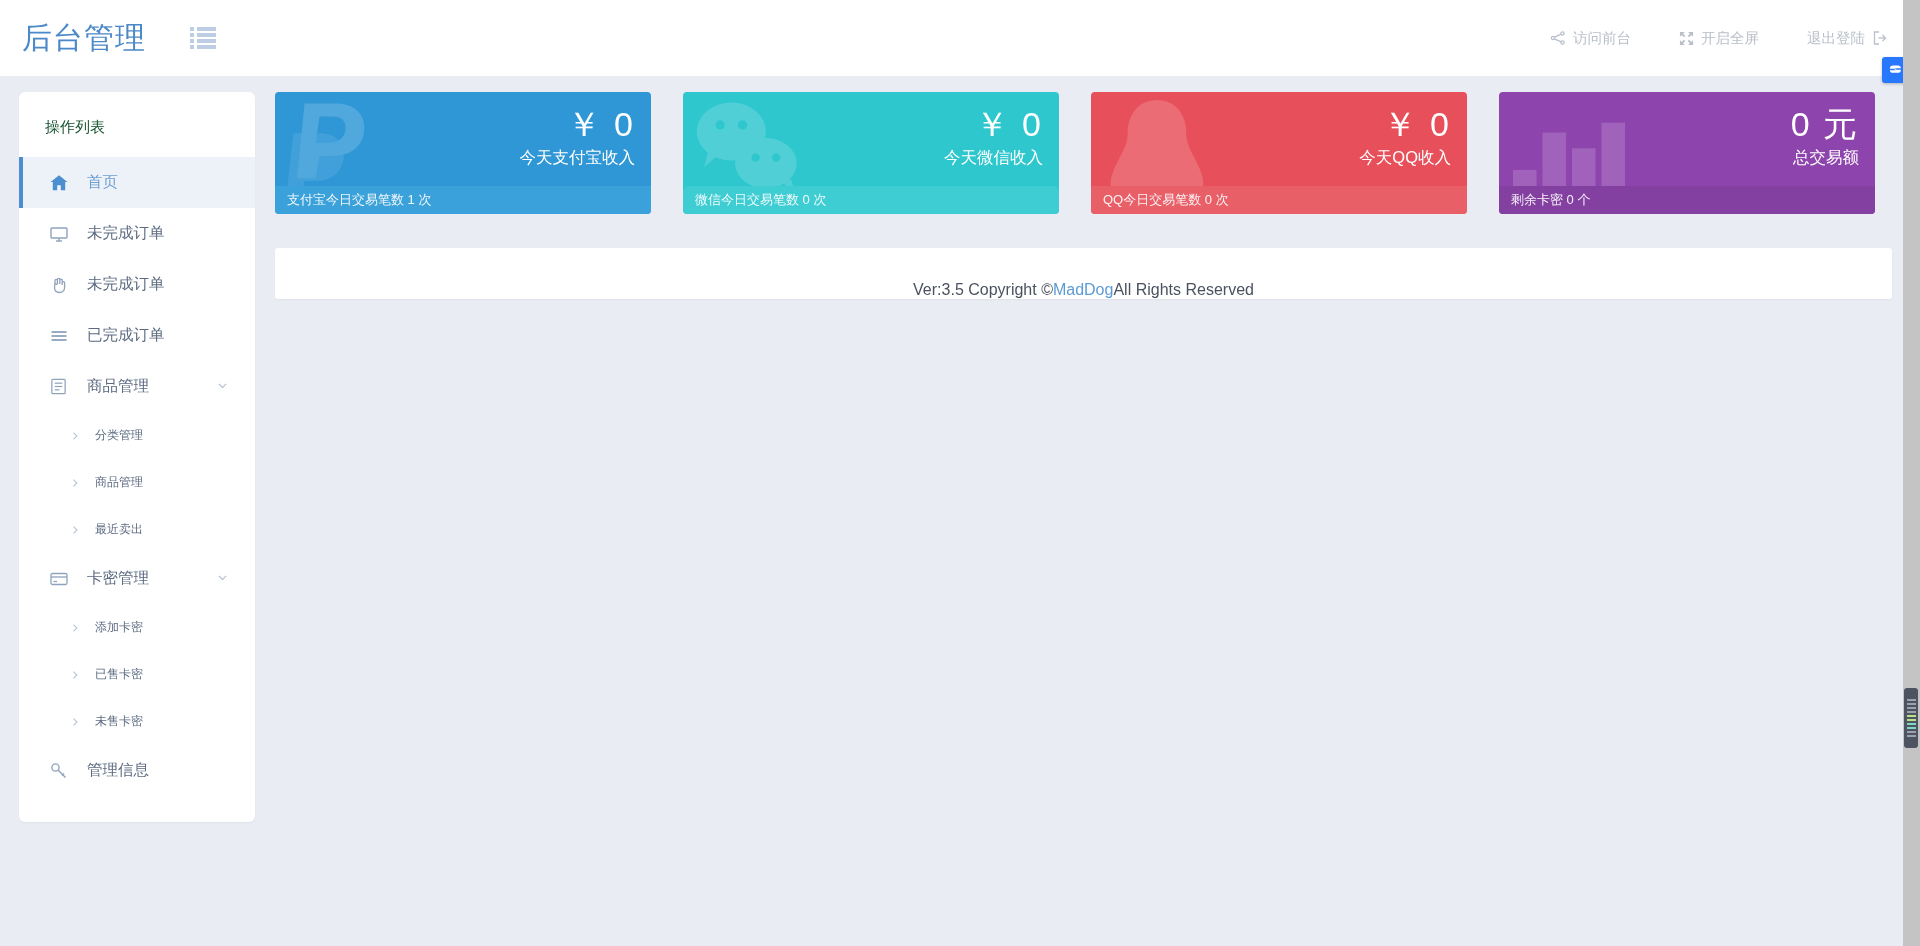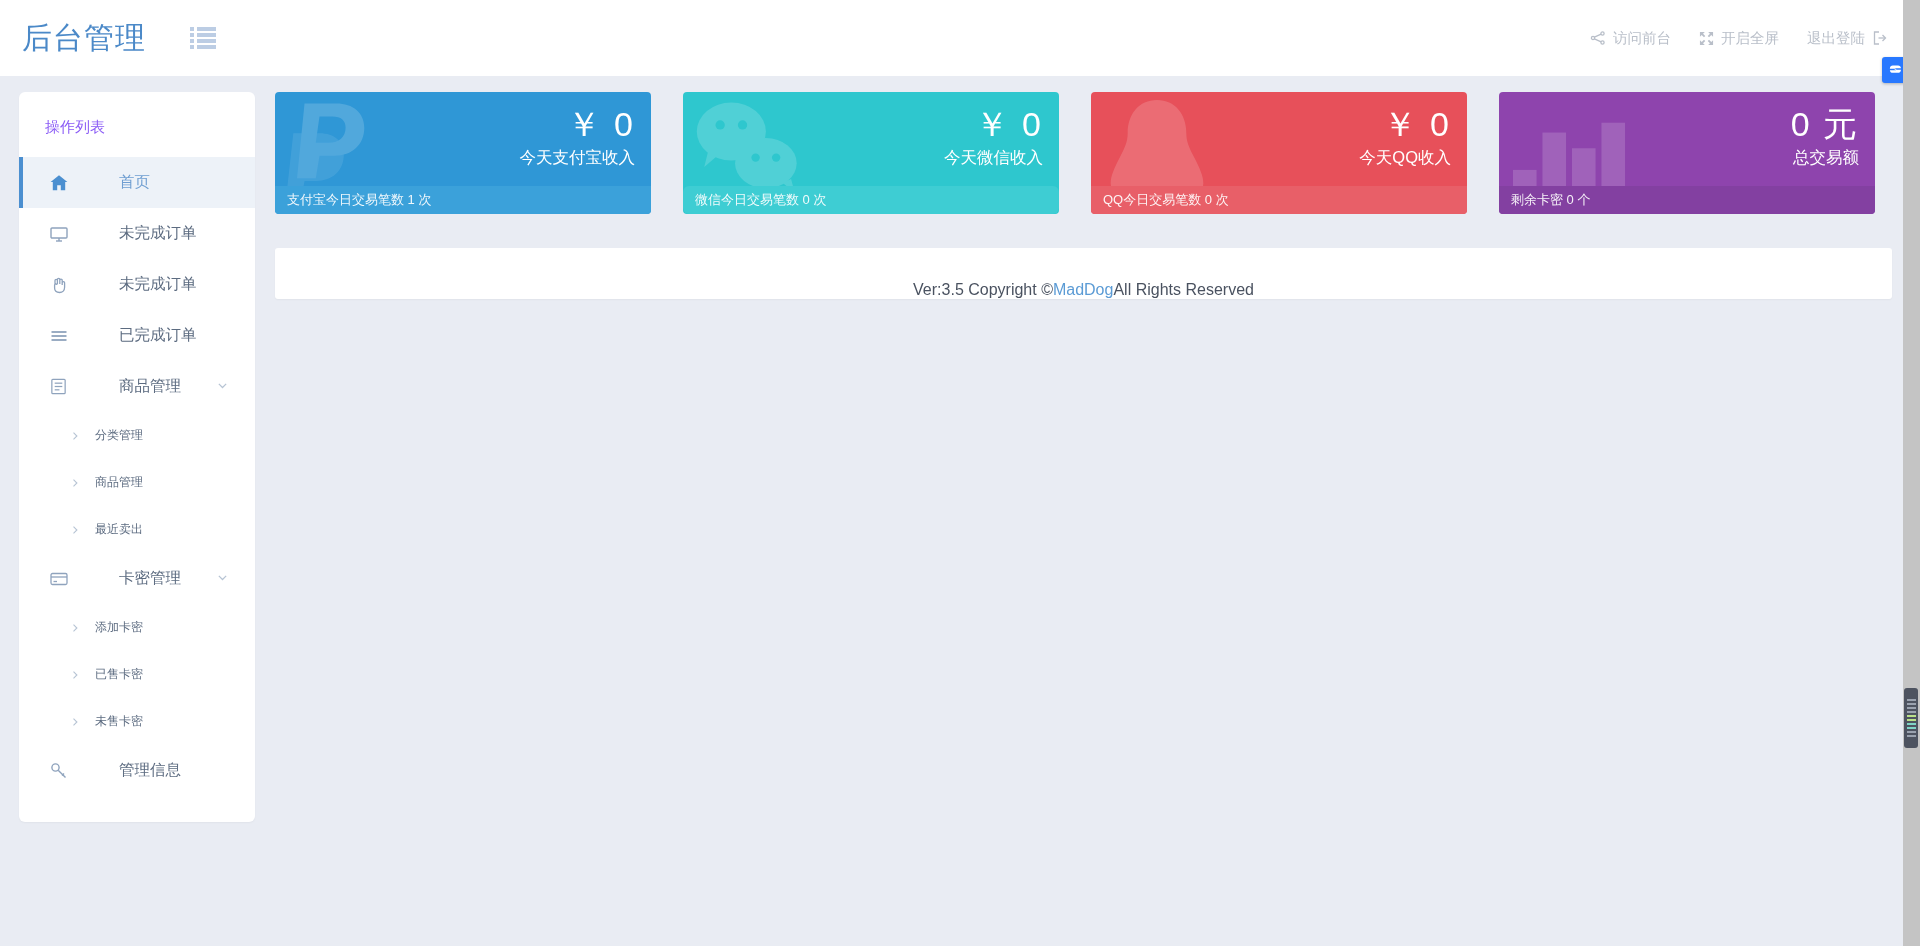--- a/index.html
+++ b/index.html
@@ -36,21 +36,21 @@
   .menu-toggle .dot {
     width: 4px; height: 4px; background: #bccde4; margin-right: 3px;
   }
   .menu-toggle .bar {
     flex: 1; height: 4px; background: #bccde4;
   }
 
   .header-right {
     margin-left: auto; margin-right: 32px;
     display: flex; align-items: center;
-    gap: 28px;
+    gap: 48px;
   }
   .header-link {
     display: flex; align-items: center; gap: 7px;
     font-size: 14.5px; color: #b9bfc9;
     cursor: pointer; white-space: nowrap;
   }
   .header-link svg { display: block; }
 
   
   .sogou-badge {
@@ -66,32 +66,31 @@
   
   .sidebar {
     position: absolute; top: 92px; left: 19px;
     width: 236px;
     background: #ffffff;
     border-radius: 6px;
     padding-bottom: 26px;
     box-shadow: 0 1px 2px rgba(0,0,0,.04);
   }
   .sidebar-title {
-    font-size: 15px; color: #8b5cf6;
+    font-size: 15px; color: #14532d;
     padding: 26px 0 20px 26px;
   }
   .nav-item {
     display: flex; align-items: center;
     height: 51px;
     padding-left: 30px;
     font-size: 15.5px;
     color: #5c6b80;
     cursor: pointer;
     position: relative;
-    gap: 32px;
   }
   .nav-item .ico {
     width: 22px; margin-right: 16px;
     display: flex; align-items: center; justify-content: flex-start;
     color: #8fa3bd;
   }
   .nav-item.active {
     background: #edf2f8;
     border-left: 4px solid #4b8fd0;
     padding-left: 26px;

